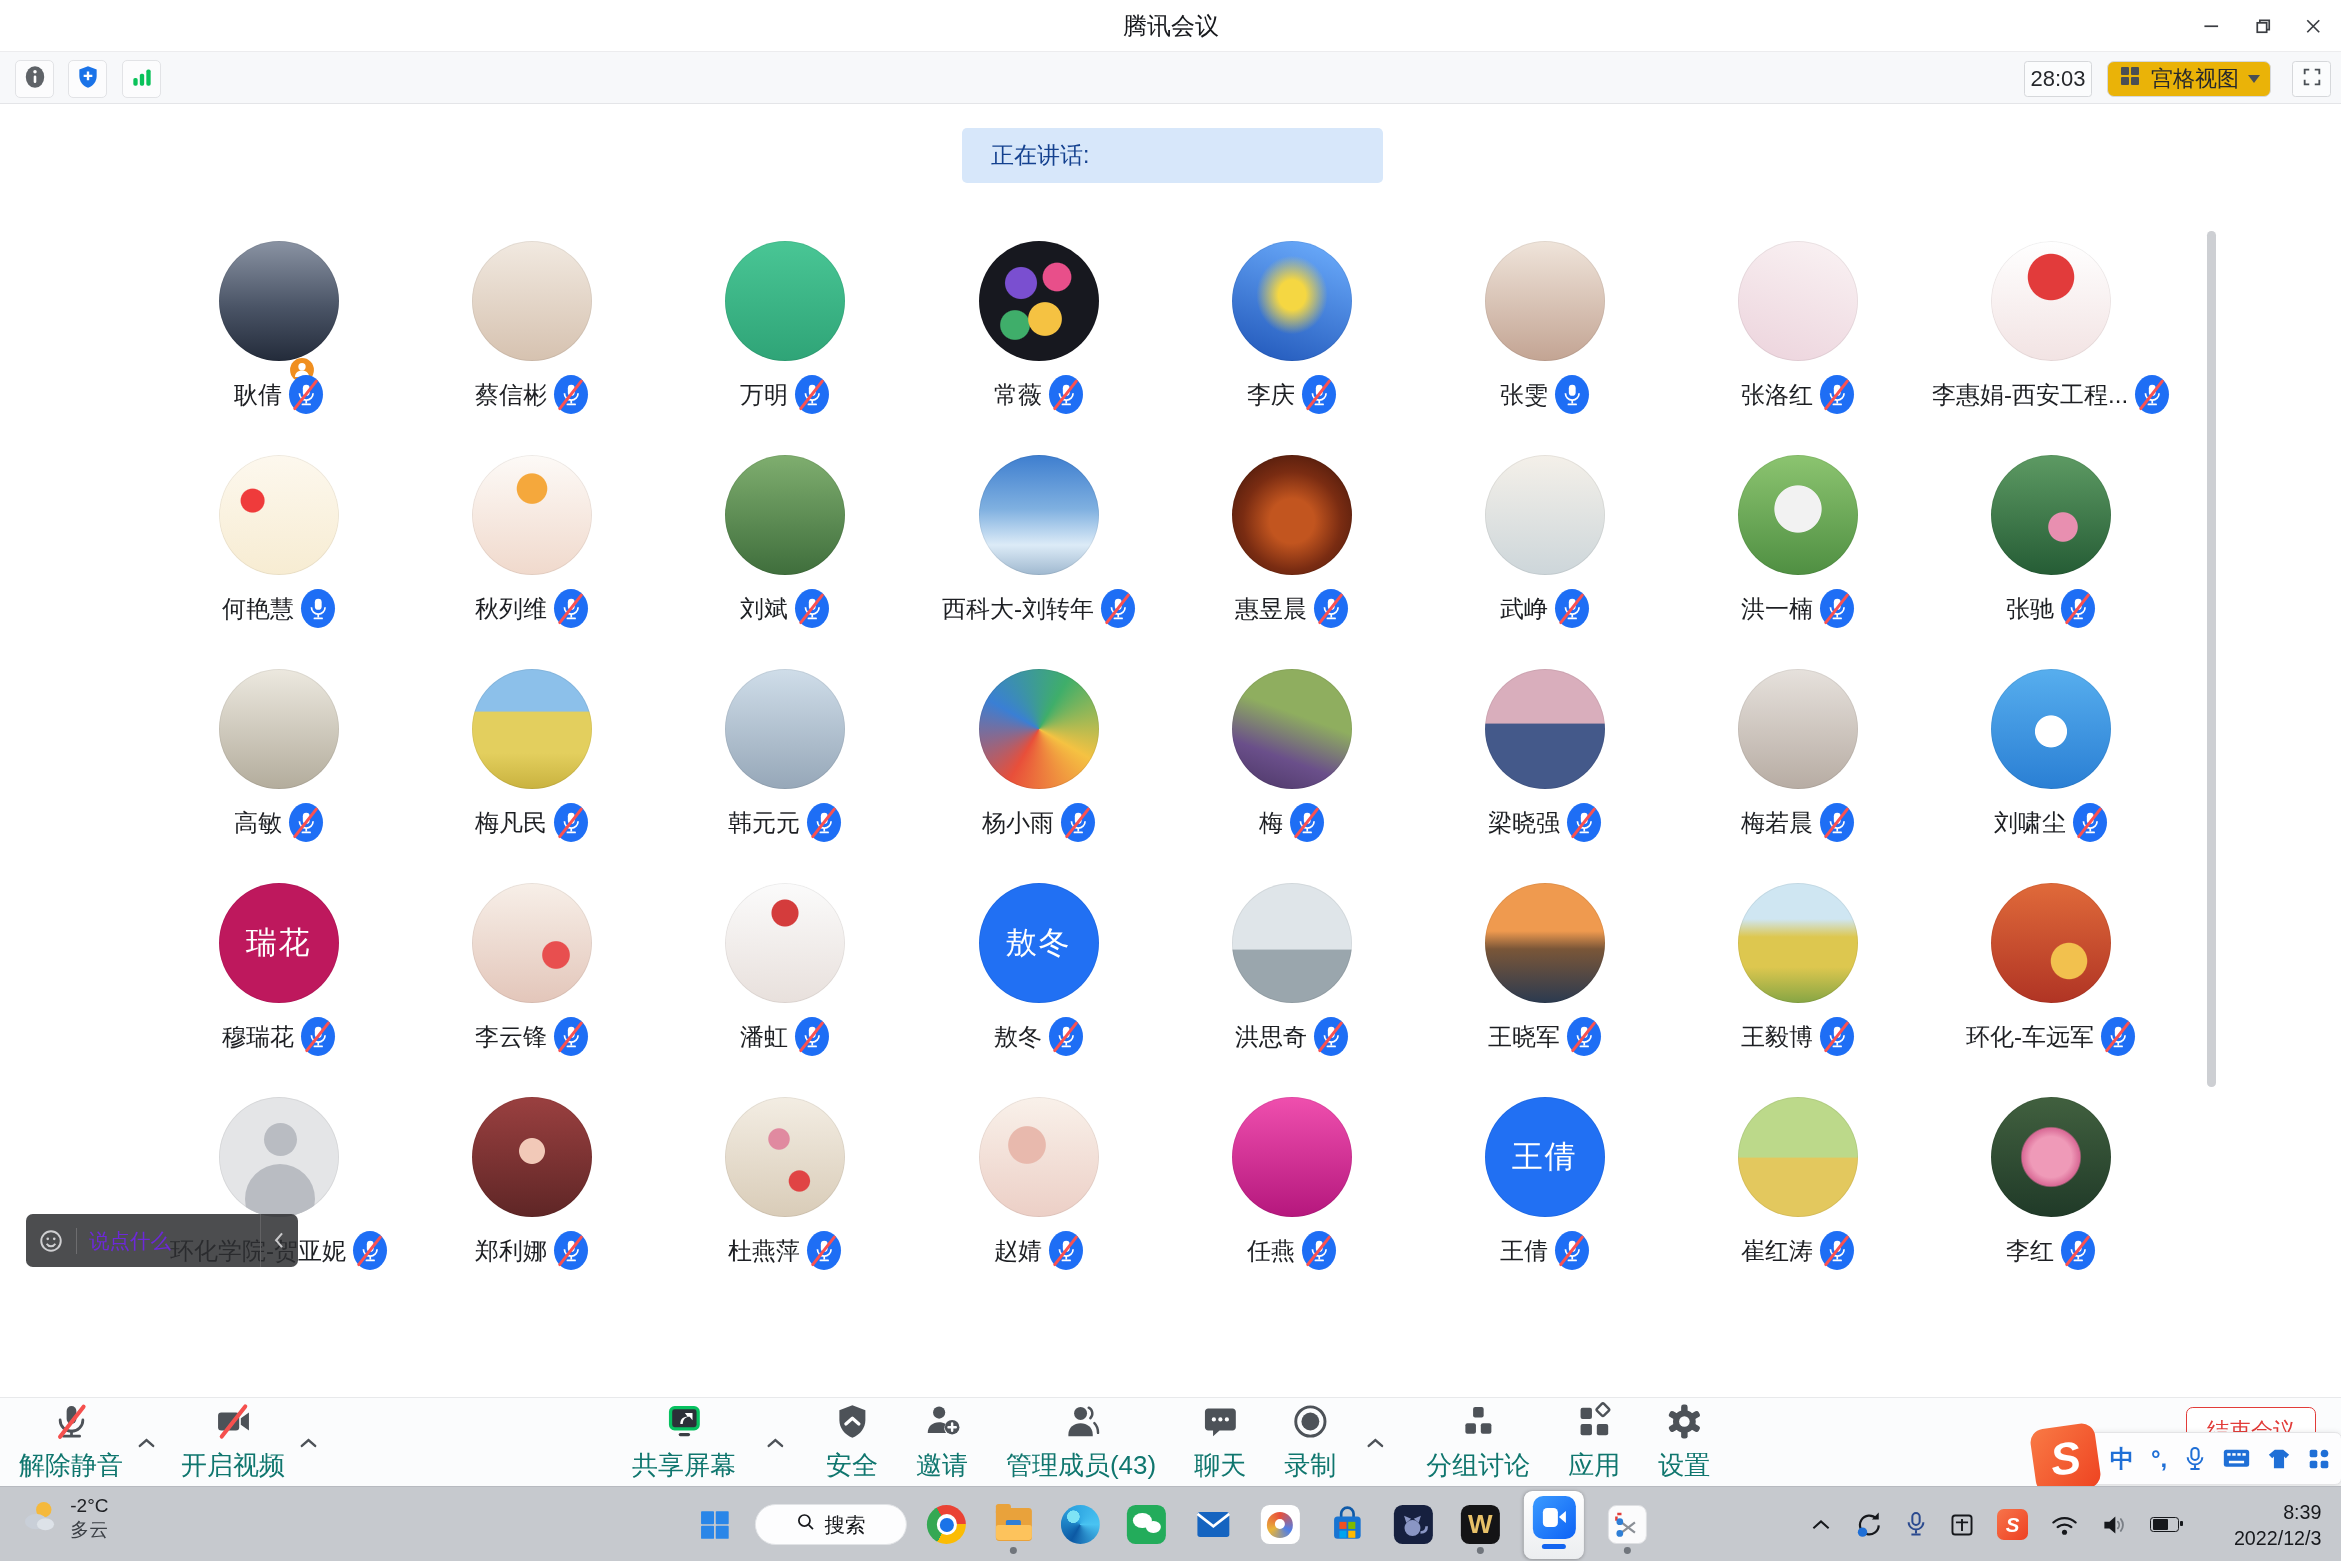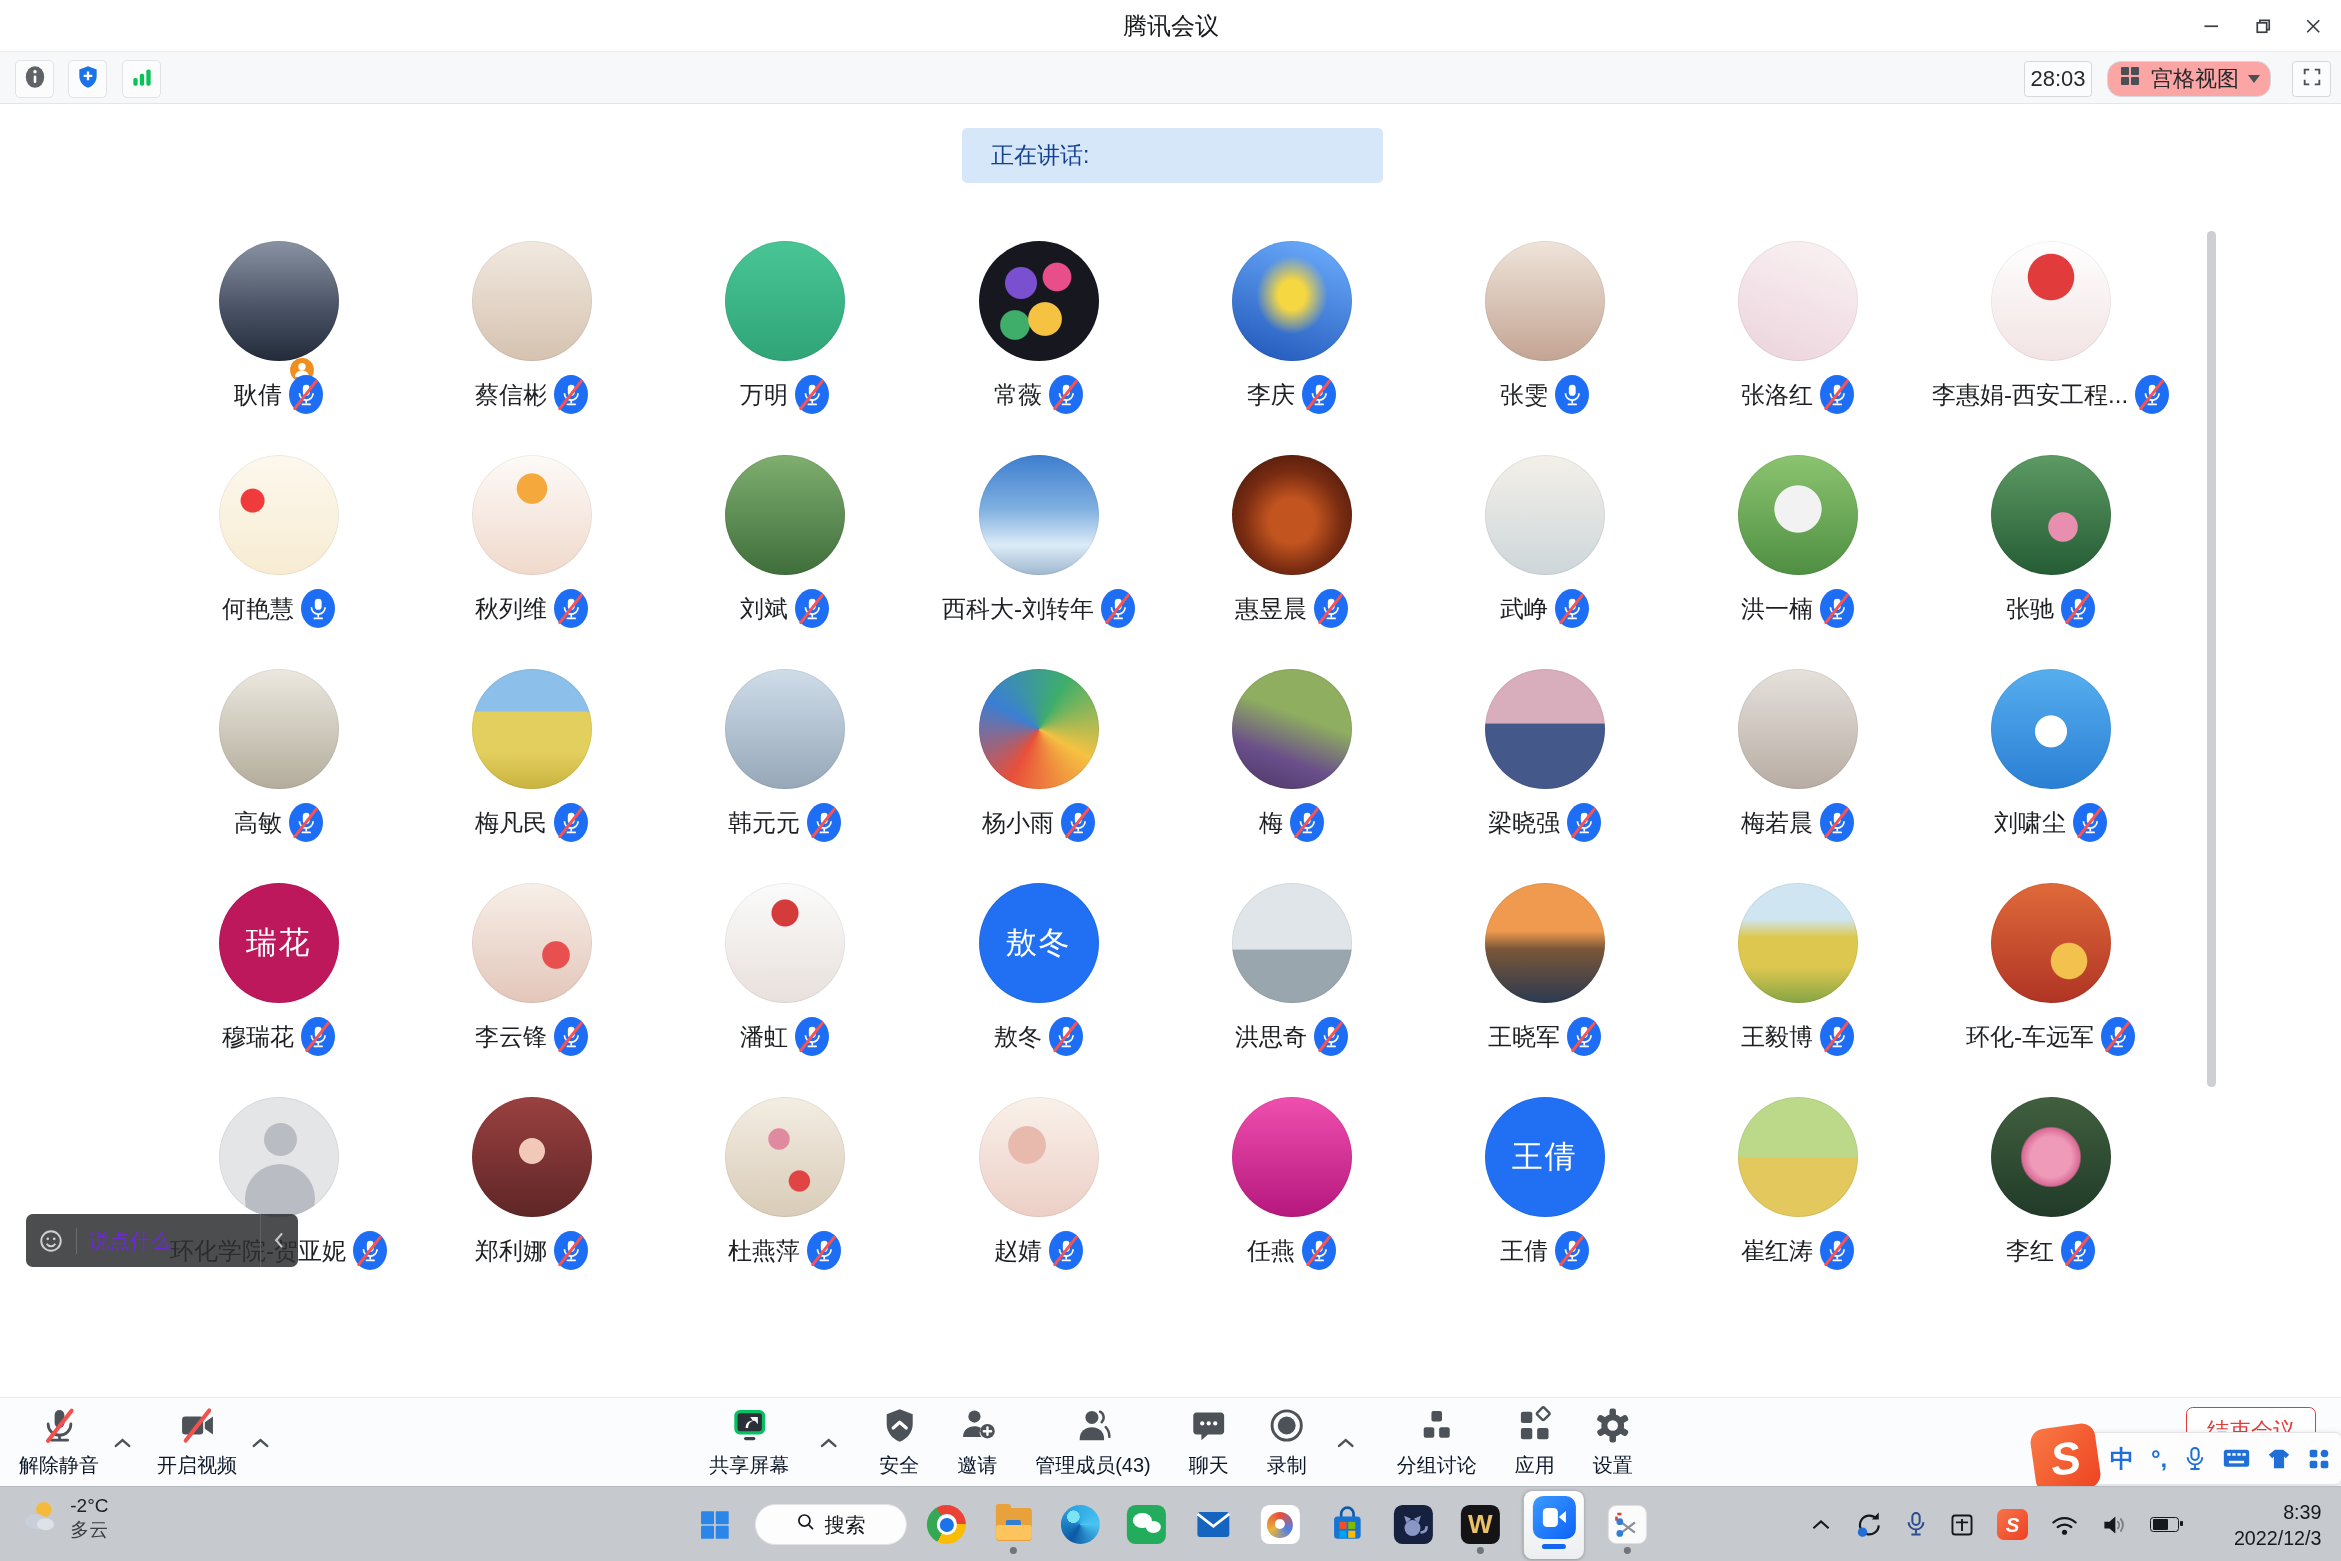--- a/index.html
+++ b/index.html
@@ -10,21 +10,21 @@
   .titlebar { position:absolute; left:0; top:0; width:2342px; height:51px; background:#fff; }
   .titlebar .title { position:absolute; left:0; right:0; top:0; height:51px; line-height:51px; text-align:center; font-size:24px; color:#16181c; }
   .win-btn { position:absolute; top:6.8px; width:41px; height:38px; display:flex; align-items:center; justify-content:center; }
   .win-min{ right:110px; } .win-max{ right:58px; } .win-close{ right:8.6px; }
 
   
   .topbar { position:absolute; left:0; top:51px; width:2342px; height:53px; background:var(--bar_bg); border-top:0.9px solid #ececee; border-bottom:0.9px solid #e4e5e8; }
   .tb-btn { position:absolute; top:7.7px; width:39px; height:38px; border:0.9px solid #e2e3e6; background:#fcfcfd; border-radius:5.1px; display:flex; align-items:center; justify-content:center; }
   .tb-info{left:15.4px;} .tb-shield{left:68px;} .tb-signal{left:122px;}
   .timer-box { position:absolute; top:8.6px; left:2024px; width:68px; height:36px; border:0.9px solid #d6d8db; border-radius:3.4px; background:#fbfcfd; font-size:22px; color:#26282c; display:flex; align-items:center; justify-content:center; }
-  .view-btn { position:absolute; top:8.6px; left:2107px; width:164px; height:36px; border:0.9px solid #d6d8db; border-radius:14px; background:#fca5a5; display:flex; align-items:center; justify-content:center; gap:8.6px; font-size:22px; color:#26282c; }
+  .view-btn { position:absolute; top:8.6px; left:2107px; width:164px; height:36px; border:0.9px solid #d6d8db; border-radius:7px; background:#eab308; display:flex; align-items:center; justify-content:center; gap:8.6px; font-size:22px; color:#26282c; }
   .caret-down { width:0; height:0; border-left:6.8px solid transparent; border-right:6.8px solid transparent; border-top:8.6px solid #4a4f55; }
   .fs-btn { position:absolute; top:8.6px; left:2292px; width:39px; height:36px; border:0.9px solid #d6d8db; border-radius:3.4px; background:#fbfcfd; display:flex; align-items:center; justify-content:center; }
 
   
   .stage { position:absolute; left:0; top:105px; width:2342px; height:1292px; background:#fff;text-decoration:underline; }
   .banner { position:absolute; left:962px; top:23px; width:421px; height:55px; background:var(--banner_bg); border-radius:5.1px; font-size:23px; color:var(--banner_fg); line-height:55px; padding-left:29px; }
 
   .ptile { position:absolute; width:253px; height:205px; }
   .avatar { width:120px; height:120px; border-radius:50%; margin:0 auto; overflow:hidden; position:relative; box-shadow:inset 0 0 0 0.9px rgba(0,0,0,.06); }
   .av-text { display:flex; align-items:center; justify-content:center; color:#fff; font-size:31px; letter-spacing:1.7px; }
@@ -46,21 +46,21 @@
   .chat-ph { font-size:20.5px; color:#6d28d9; flex:1; }
   .chat-collapse { width:38px; height:53px; border-left:0.9px solid #626264; display:flex; align-items:center; justify-content:center; }
 
   
   .controlbar { position:absolute; left:0; top:1397px; width:2342px; height:89px; background:#fbfcfd; border-top:0.9px solid #e8e9eb; z-index:50; }
   .ctrl-group { position:absolute; top:0; height:89px; display:flex; align-items:center; }
   .cg-left { left:19px; gap:22px; }
   .cg-center { left:50%; transform:translateX(-50%); gap:38px; }
   .ctrl { display:flex; flex-direction:column; align-items:center; justify-content:center; gap:3.4px; height:89px; }
   .ctrl svg.big { width:39px; height:39px; }
-  .clabel { font-size:20px; color:#0f172a; white-space:nowrap; }
+  .clabel { font-size:26px; color:#0f766e; white-space:nowrap; }
   .chev { width:26px; height:89px; display:flex; align-items:center; justify-content:center; margin-left:-12px; }
   .end-btn { position:absolute; right:26px; top:8.6px; width:130px; height:51px; background:#fff; border:1.7px solid #e23c39; border-radius:6.8px; color:#e23c39; font-size:22px; display:flex; align-items:flex-start; justify-content:center; padding-top:8.6px; z-index:55; }
   .sogou-bar { position:absolute; right:0; top:34px; width:288px; height:53px; background:#fdfdfe; border:0.9px solid #e4e4e6; border-radius:6.8px; box-shadow:0 1.7px 6.8px rgba(0,0,0,.12); display:flex; align-items:center; gap:17px; padding-left:55px; z-index:70; }
   .sogou-logo { position:absolute; left:-22px; top:-6.8px; width:65px; height:65px; border-radius:13.7px; background:linear-gradient(135deg,#f97a45,#ee4321); transform:rotate(-8deg); display:flex; align-items:center; justify-content:center; color:#fff; font-size:45px; font-weight:bold; font-style:italic; }
   .ime-item { color:#1f6fd6; font-size:24px; font-weight:bold; display:flex; align-items:center; }
 
   
   .taskbar { position:absolute; left:0; top:1486px; width:2342px; height:75px; background:var(--taskbar_bg); border-top:0.9px solid #b7bac0; z-index:80; }
   .weather { position:absolute; left:19px; top:6.8px; display:flex; align-items:center; gap:10.3px; }
   .weather-txt div { font-size:19px; line-height:24px; color:#202226; }

